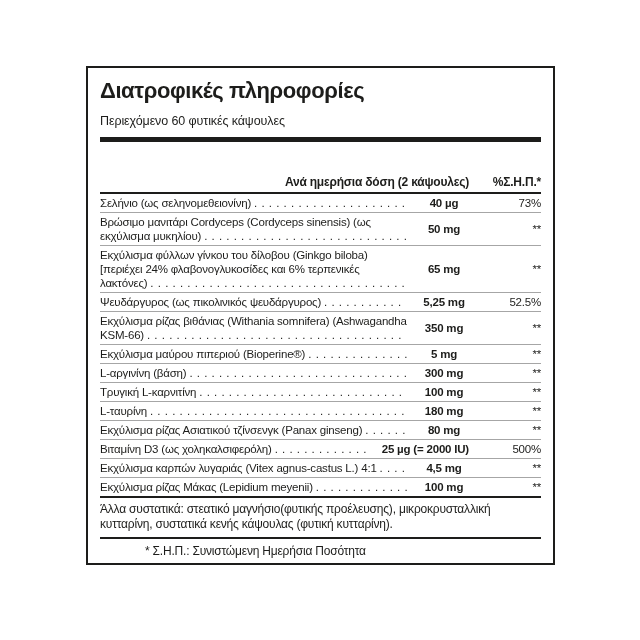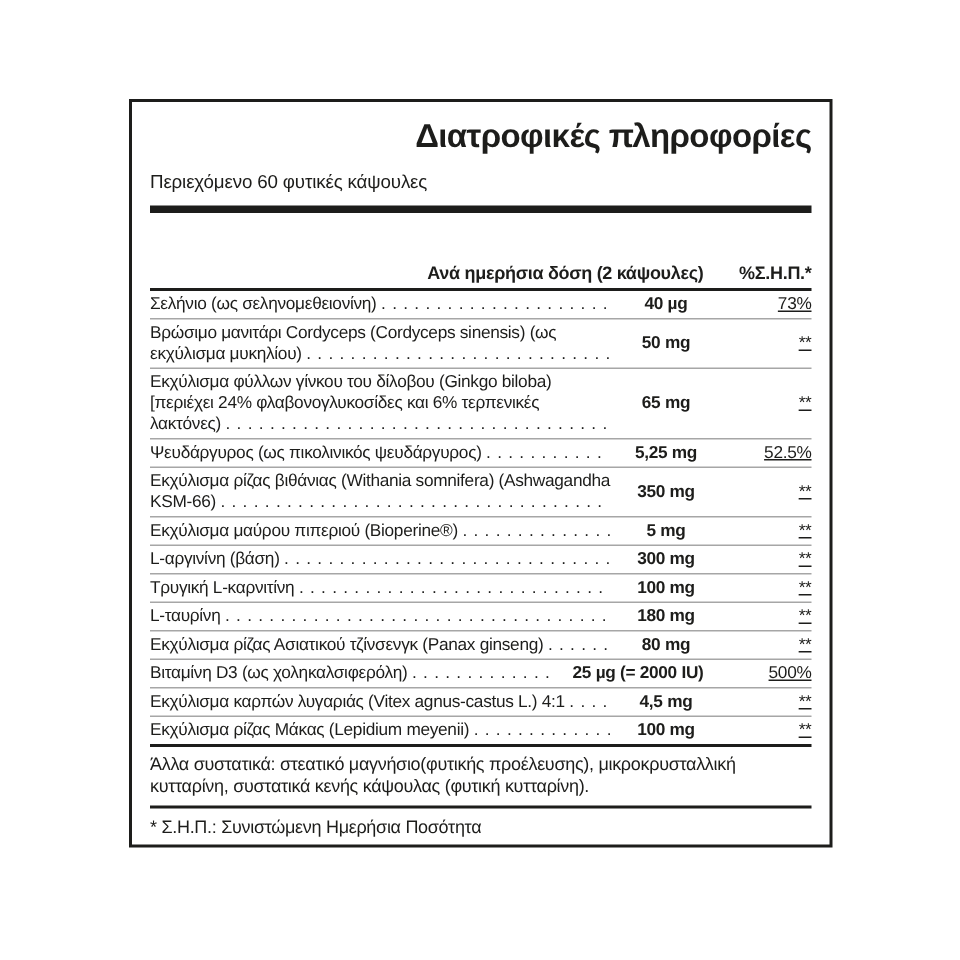--- a/index.html
+++ b/index.html
@@ -27,21 +27,20 @@
     padding: 9px 12px 8px 12px;
     overflow: hidden;
     background: #ffffff;
   }
   .title {
     font-size: 22px;
     font-weight: 700;
     letter-spacing: -0.4px;
     margin: 2px 0 8px 0;
     line-height: 24px;
-    text-align: right;
   }
   .sub {
     font-size: 12.5px;
     line-height: 20px;
     letter-spacing: -0.1px;
   }
   .bar-thick {
     height: 5px;
     background: #1d1d1b;
     margin-top: 6px;
@@ -93,38 +92,37 @@
     text-align: center;
     white-space: nowrap;
     flex: 0 0 auto;
     font-weight: bold;
   }
   .pct {
     width: 58px;
     text-align: right;
     white-space: nowrap;
     flex: 0 0 auto;
-    text-decoration: underline;
   }
   .rule-2 {
     height: 2px;
     background: #1d1d1b;
   }
   .other {
     font-size: 12px;
     line-height: 15px;
     letter-spacing: -0.2px;
     padding: 4px 0 5px 0;
   }
   .foot {
     font-size: 12px;
     line-height: 17px;
     letter-spacing: -0.2px;
   }
-  .foot-first { padding-top: 4px; }
+  .foot-first { padding-top: 4px; margin-left: 45px; }
 </style>
 </head>
 <body>
 
 <div class="canvas">
   <div class="label-box">
 
     <div class="title">Διατροφικές πληροφορίες</div>
 
     <div class="sub">Περιεχόμενο 60 φυτικές κάψουλες</div>

